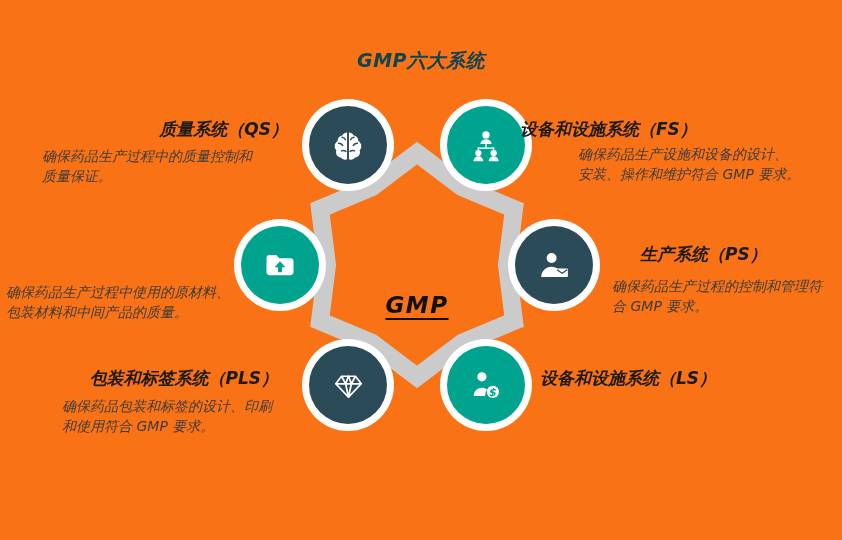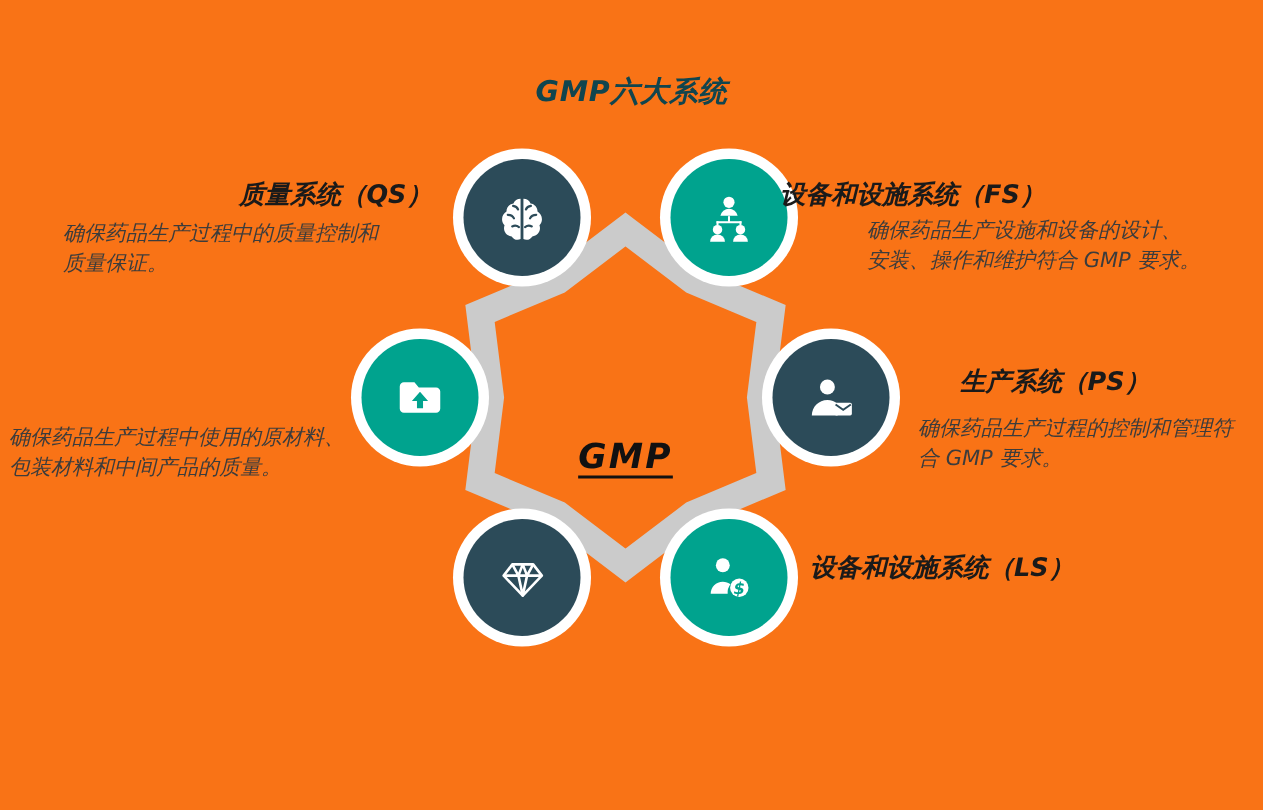--- a/index.html
+++ b/index.html
@@ -153,16 +153,19 @@
   <div class="sys-desc desc-fs">确保药品生产设施和设备的设计、
 安装、操作和维护符合 GMP 要求。</div>
 
   <div class="sys-desc desc-ms">确保药品生产过程中使用的原材料、
 包装材料和中间产品的质量。</div>
 
   <div class="sys-name name-ps">生产系统（PS）</div>
   <div class="sys-desc desc-ps">确保药品生产过程的控制和管理符
 合 GMP 要求。</div>
 
+  <div class="sys-name ta-right name-pls">包装和标签系统（PLS）</div>
+  <div class="sys-desc desc-pls">确保药品包装和标签的设计、印刷
+和使用符合 GMP 要求。</div>
 
   <div class="sys-name name-ls">设备和设施系统（LS）</div>
 
 </div>
 
 </body></html>

